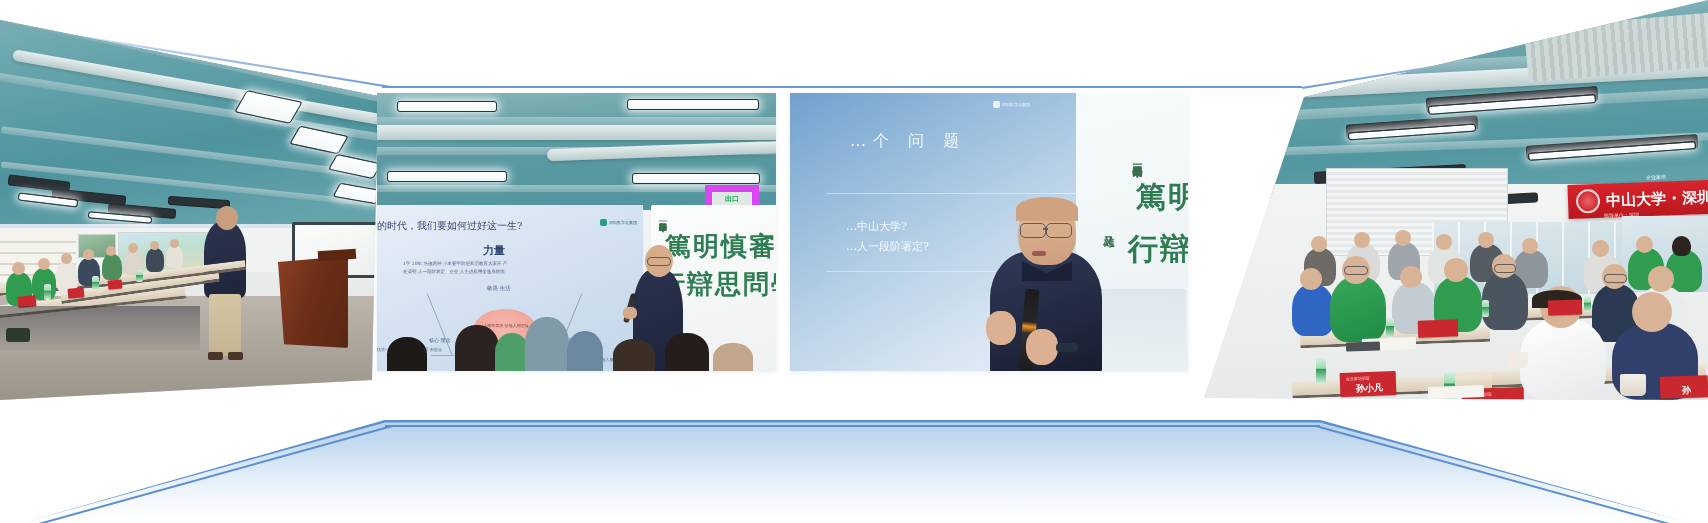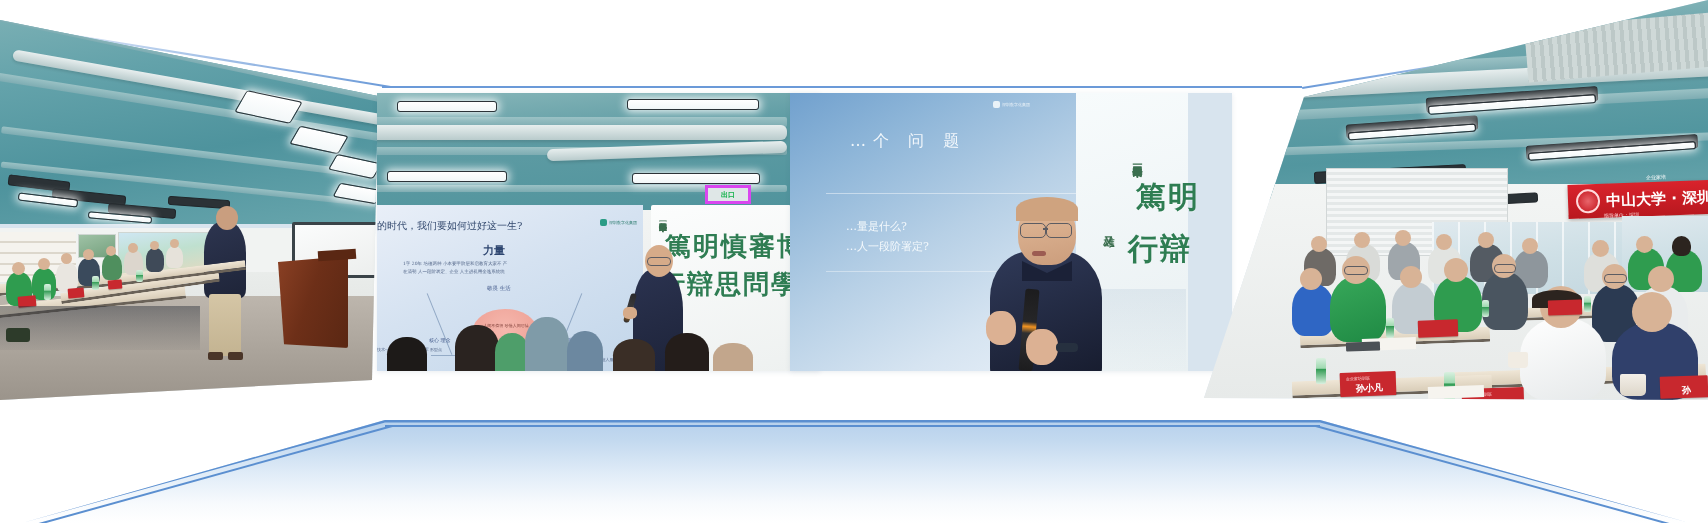--- a/index.html
+++ b/index.html
@@ -53,21 +53,20 @@
   #floor-rail-mid{ left:385px; top:425px; width:935px; }
   #floor-rail-left{ left:18px; top:425px; width:374px; transform:rotate(-15.5deg) translateY(0); transform-origin:100% 0;}
   #floor-rail-right{ left:1316px; top:425px; width:378px; transform:rotate(15.5deg); transform-origin:0 0;}
 
   
   .photo{
     position:absolute;
     overflow:hidden;
     background:#d8e4ee;
     box-shadow:0 1px 5px rgba(40,70,110,.10);
-    padding-left:44px;
   }
   .photo .inner{
     position:absolute; inset:0;
     background-repeat:no-repeat;
     background-size:cover;
   }
 
   
   #photo-left{
     left:0; top:0; width:378px; height:400px;
@@ -186,21 +185,21 @@
   .slide-title{
     position:absolute;color:#2c3f63;white-space:nowrap;
     font-family:"DejaVu Serif",serif;
   }
   .slide-sub{position:absolute;color:#4a5f82;font-family:"DejaVu Serif",serif;white-space:nowrap;}
   .tri{
     position:absolute;border-left:1px solid rgba(90,120,160,.55);
     border-right:1px solid rgba(90,120,160,.55);
   }
   .exit-sign{
-    position:absolute;background:#dfe7e7;border:3px solid #d946ef;
+    position:absolute;background:#dfe7e7;border:7px solid #d946ef;
     display:flex;align-items:center;justify-content:center;
   }
   .exit-sign span{color:#13b24a;font-size:7px;font-weight:700;font-family:"DejaVu Sans",sans-serif;}
   .mural{
     position:absolute;
     background:linear-gradient(170deg,#cfe7f3 0%, #bfe0cf 45%, #e6d9bf 100%);
     border:1px solid #cfd6d2;
   }
 </style>
 </head>
@@ -369,21 +368,21 @@
       <div class="scene">
 
         <div class="screen-slide" style="left:-4px;top:-4px;width:290px;height:286px;
                     background:linear-gradient(150deg,#6f9fcd 0%, #8db5d8 22%, #b7d0e6 52%, #d6e4f1 78%, #e8f0f8 100%);">
           <div class="logo-chip" style="right:46px;top:12px;color:#eaf2f8;">
             <span class="dot" style="background:#e9f2f8;"></span>
             <span>深圳数字化集团</span>
           </div>
           <div class="slide-title" style="left:64px;top:42px;font-size:16px;color:#f2f7fb;letter-spacing:7px;">…个 问 题</div>
           <div style="position:absolute;left:40px;top:104px;width:250px;height:1px;background:rgba(255,255,255,.45);"></div>
-          <div class="slide-sub" style="left:60px;top:130px;font-size:11px;color:#f4f9fc;">…量是什么?</div>
+          <div class="slide-sub" style="left:60px;top:130px;font-size:11px;color:#f4f9fc;">…中山大学?</div>
           <div class="slide-sub" style="left:60px;top:150px;font-size:11px;color:#f4f9fc;">…人一段阶署定?</div>
           <div style="position:absolute;left:40px;top:182px;width:250px;height:1px;background:rgba(255,255,255,.38);"></div>
         </div>
 
         <div style="position:absolute;left:286px;top:0;width:112px;height:278px;
                     background:linear-gradient(165deg,#f7fbfc,#e9f0f2);"></div>
         <div class="calligraphy" style="left:346px;top:84px;font-size:30px;color:#2e7d52;">篤明</div>
         <div class="calligraphy" style="left:338px;top:136px;font-size:30px;color:#2e7d52;">行辯</div>
         <div class="calligraphy small" style="left:340px;top:66px;height:80px;font-size:10px;">中華民國十三年十一月</div>
         <div class="calligraphy small" style="left:310px;top:134px;height:32px;font-size:11px;">雄又</div>

